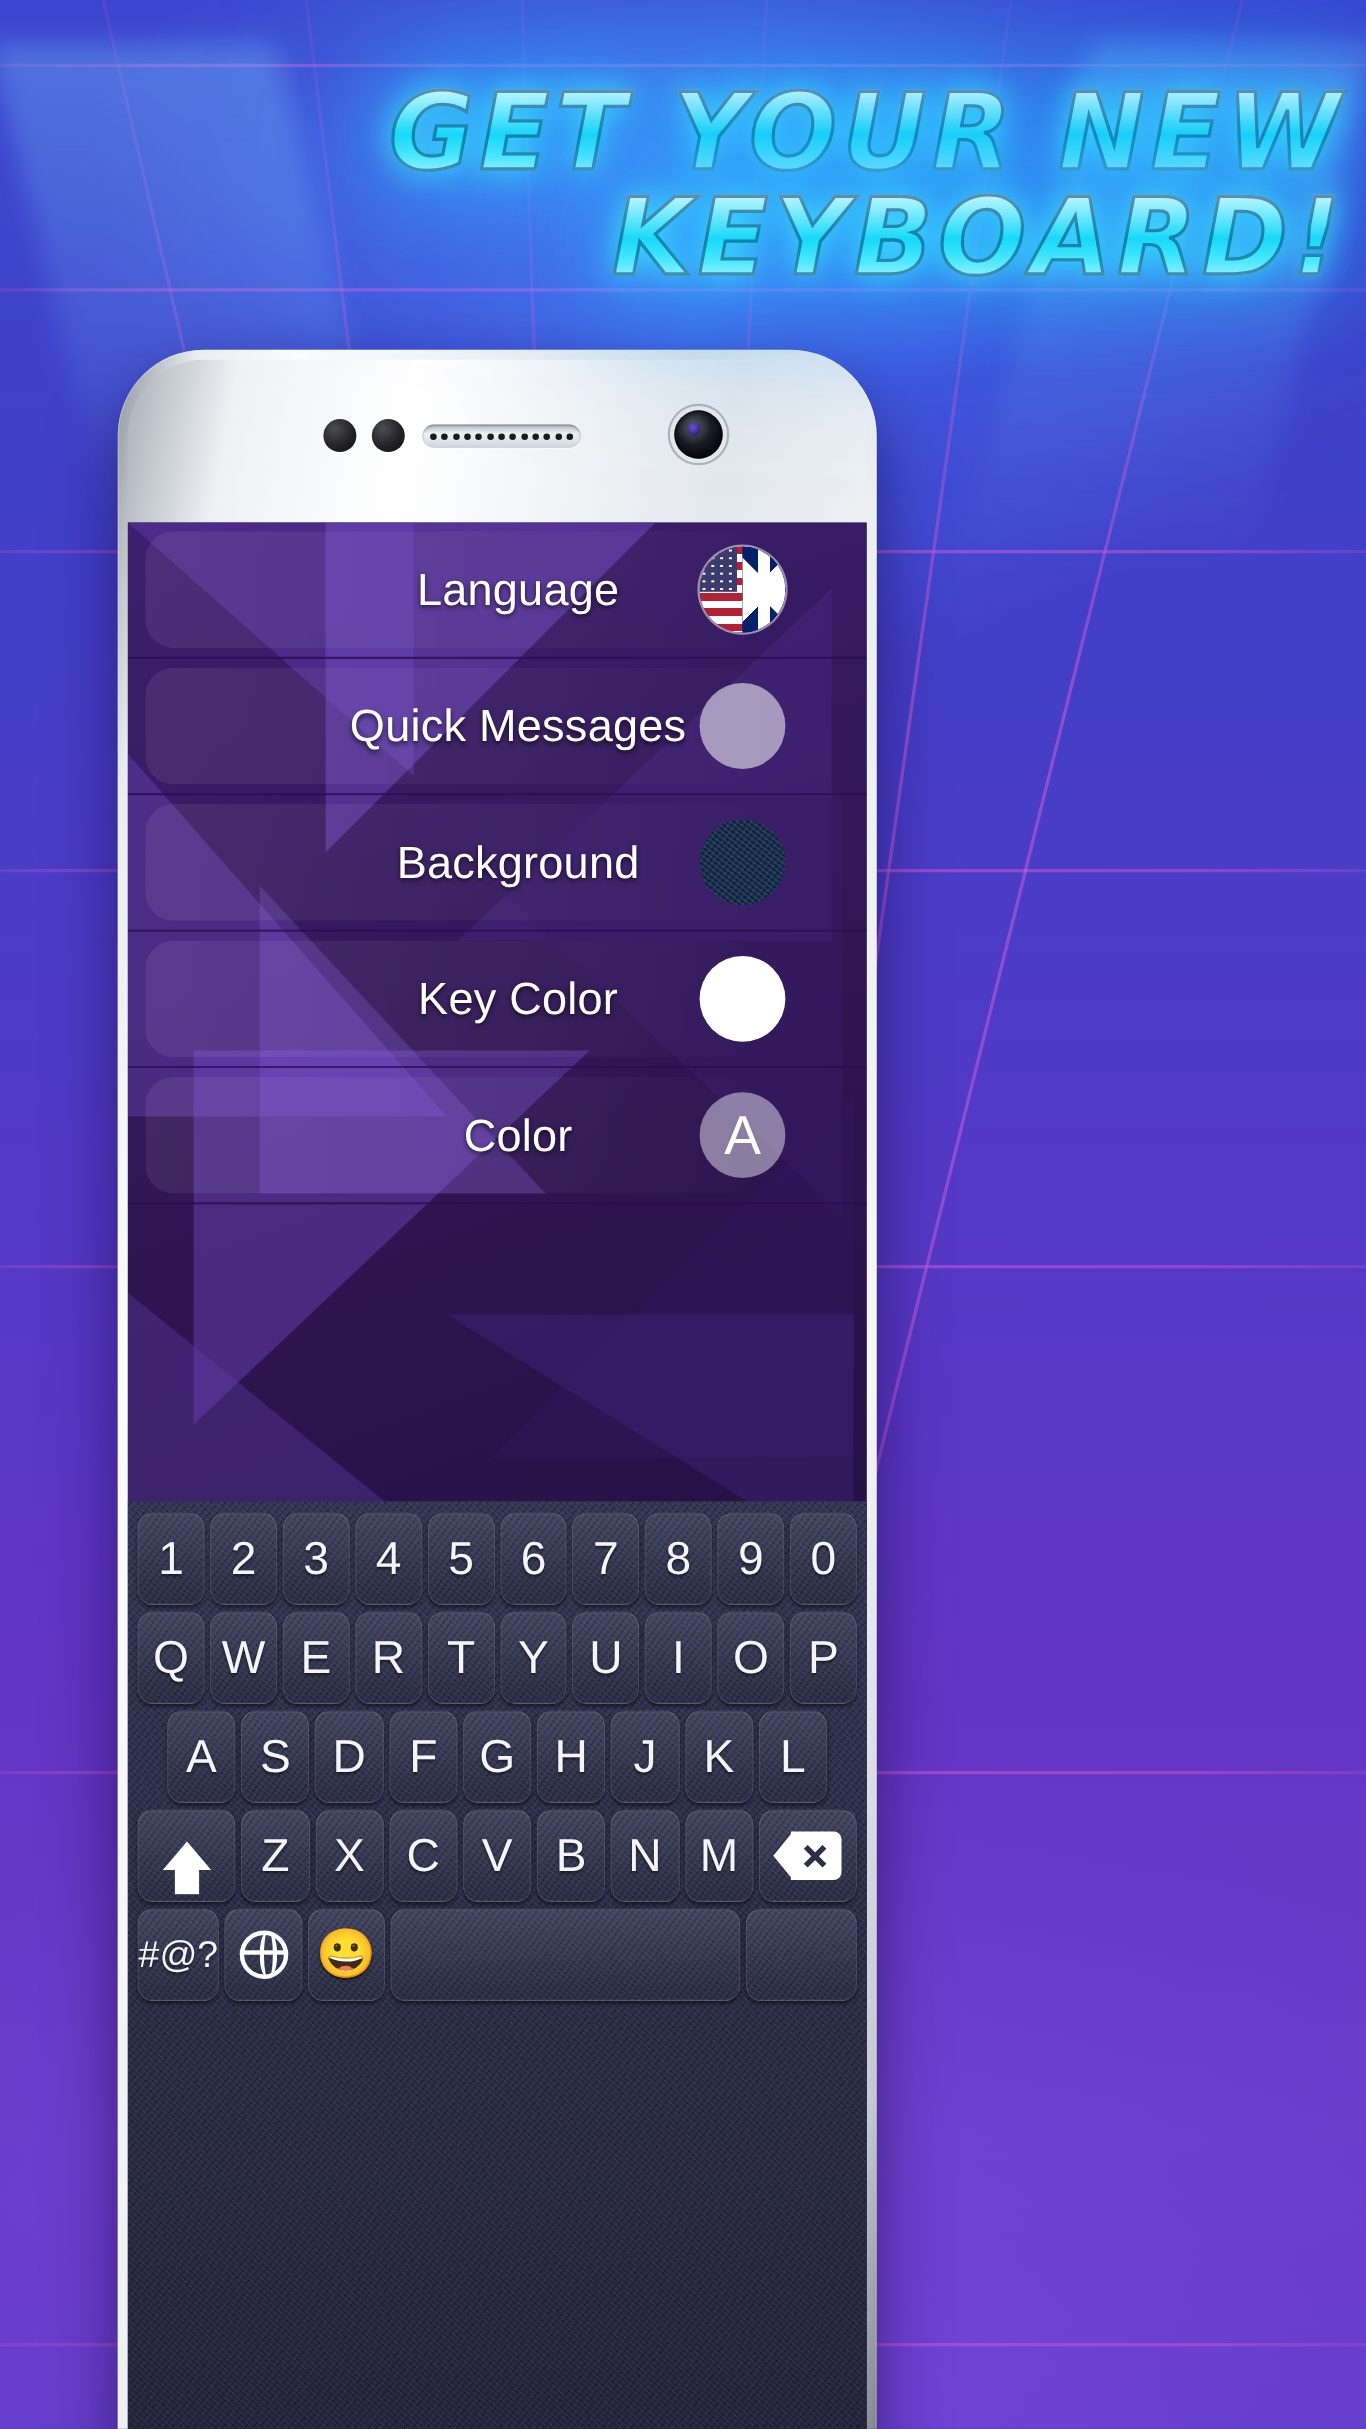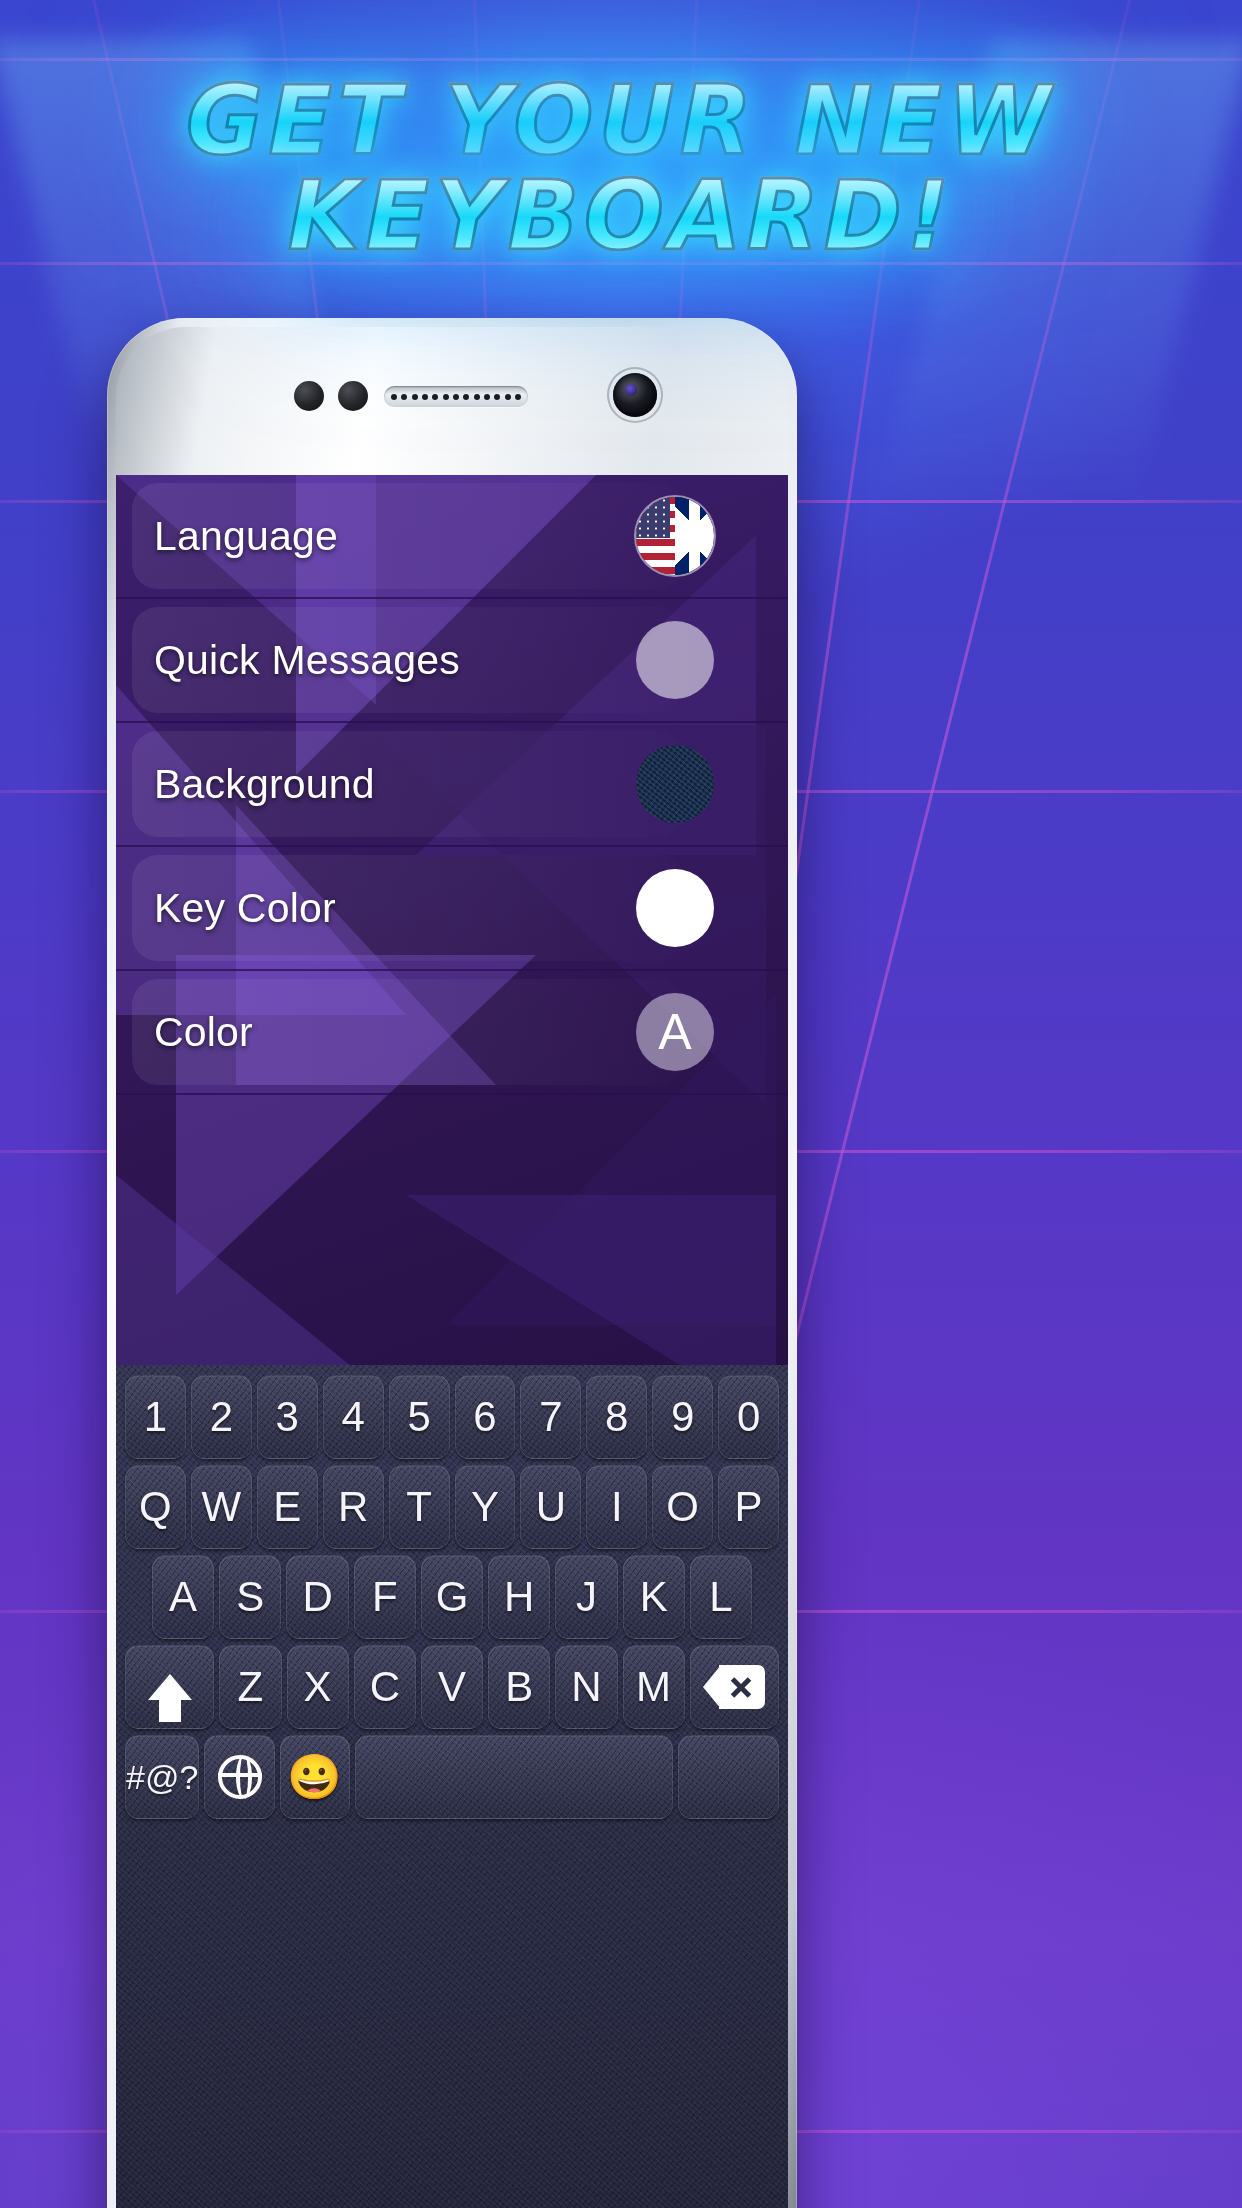--- a/index.html
+++ b/index.html
@@ -38,21 +38,21 @@
     position:absolute; top:40px; width:260px; height:560px; pointer-events:none;
     background:linear-gradient(180deg, rgba(120,200,255,.35), rgba(120,200,255,0) 85%);
     filter:blur(12px);
   }
   #beam-l { left:60px; transform:skewX(14deg); }
   #beam-r { right:60px; transform:skewX(-14deg); }
 
   
   #headline {
     position:absolute; left:0; right:0; top:76px;
-    text-align:center; z-index:6; pointer-events:none;
+    text-align:right; z-index:6; pointer-events:none;
   }
   .hl {
     display:block;
     font-family:"DejaVu Sans", sans-serif;
     font-weight:bold;
     font-style:italic;
     letter-spacing:5px;
     line-height:.92;
     background:linear-gradient(180deg,#d8fbff 0%, #79eaff 26%, #17d8f8 52%, #4ae8ff 74%, #b9f6ff 100%);
     -webkit-background-clip:text; background-clip:text;
@@ -126,20 +126,21 @@
   #poly span {
     position:absolute; width:0; height:0; display:block;
   }
 
   
   #settings { position:absolute; left:0; right:0; top:0; height:890px; z-index:3; }
   .row {
     position:relative; height:124px;
     display:flex; align-items:center;
     border-bottom:2px solid rgba(40,14,80,.75);
+    justify-content:center;
   }
   .row-card {
     position:absolute; left:16px; top:8px; width:600px; height:106px;
     background:linear-gradient(90deg, rgba(255,255,255,.075), rgba(255,255,255,.035) 62%, rgba(255,255,255,0));
     border-radius:26px 0 0 26px;
     clip-path:polygon(0 0, 89% 0, 100% 50%, 89% 100%, 0 100%);
   }
   .row-label {
     position:relative; z-index:2;
     margin-left:38px;

